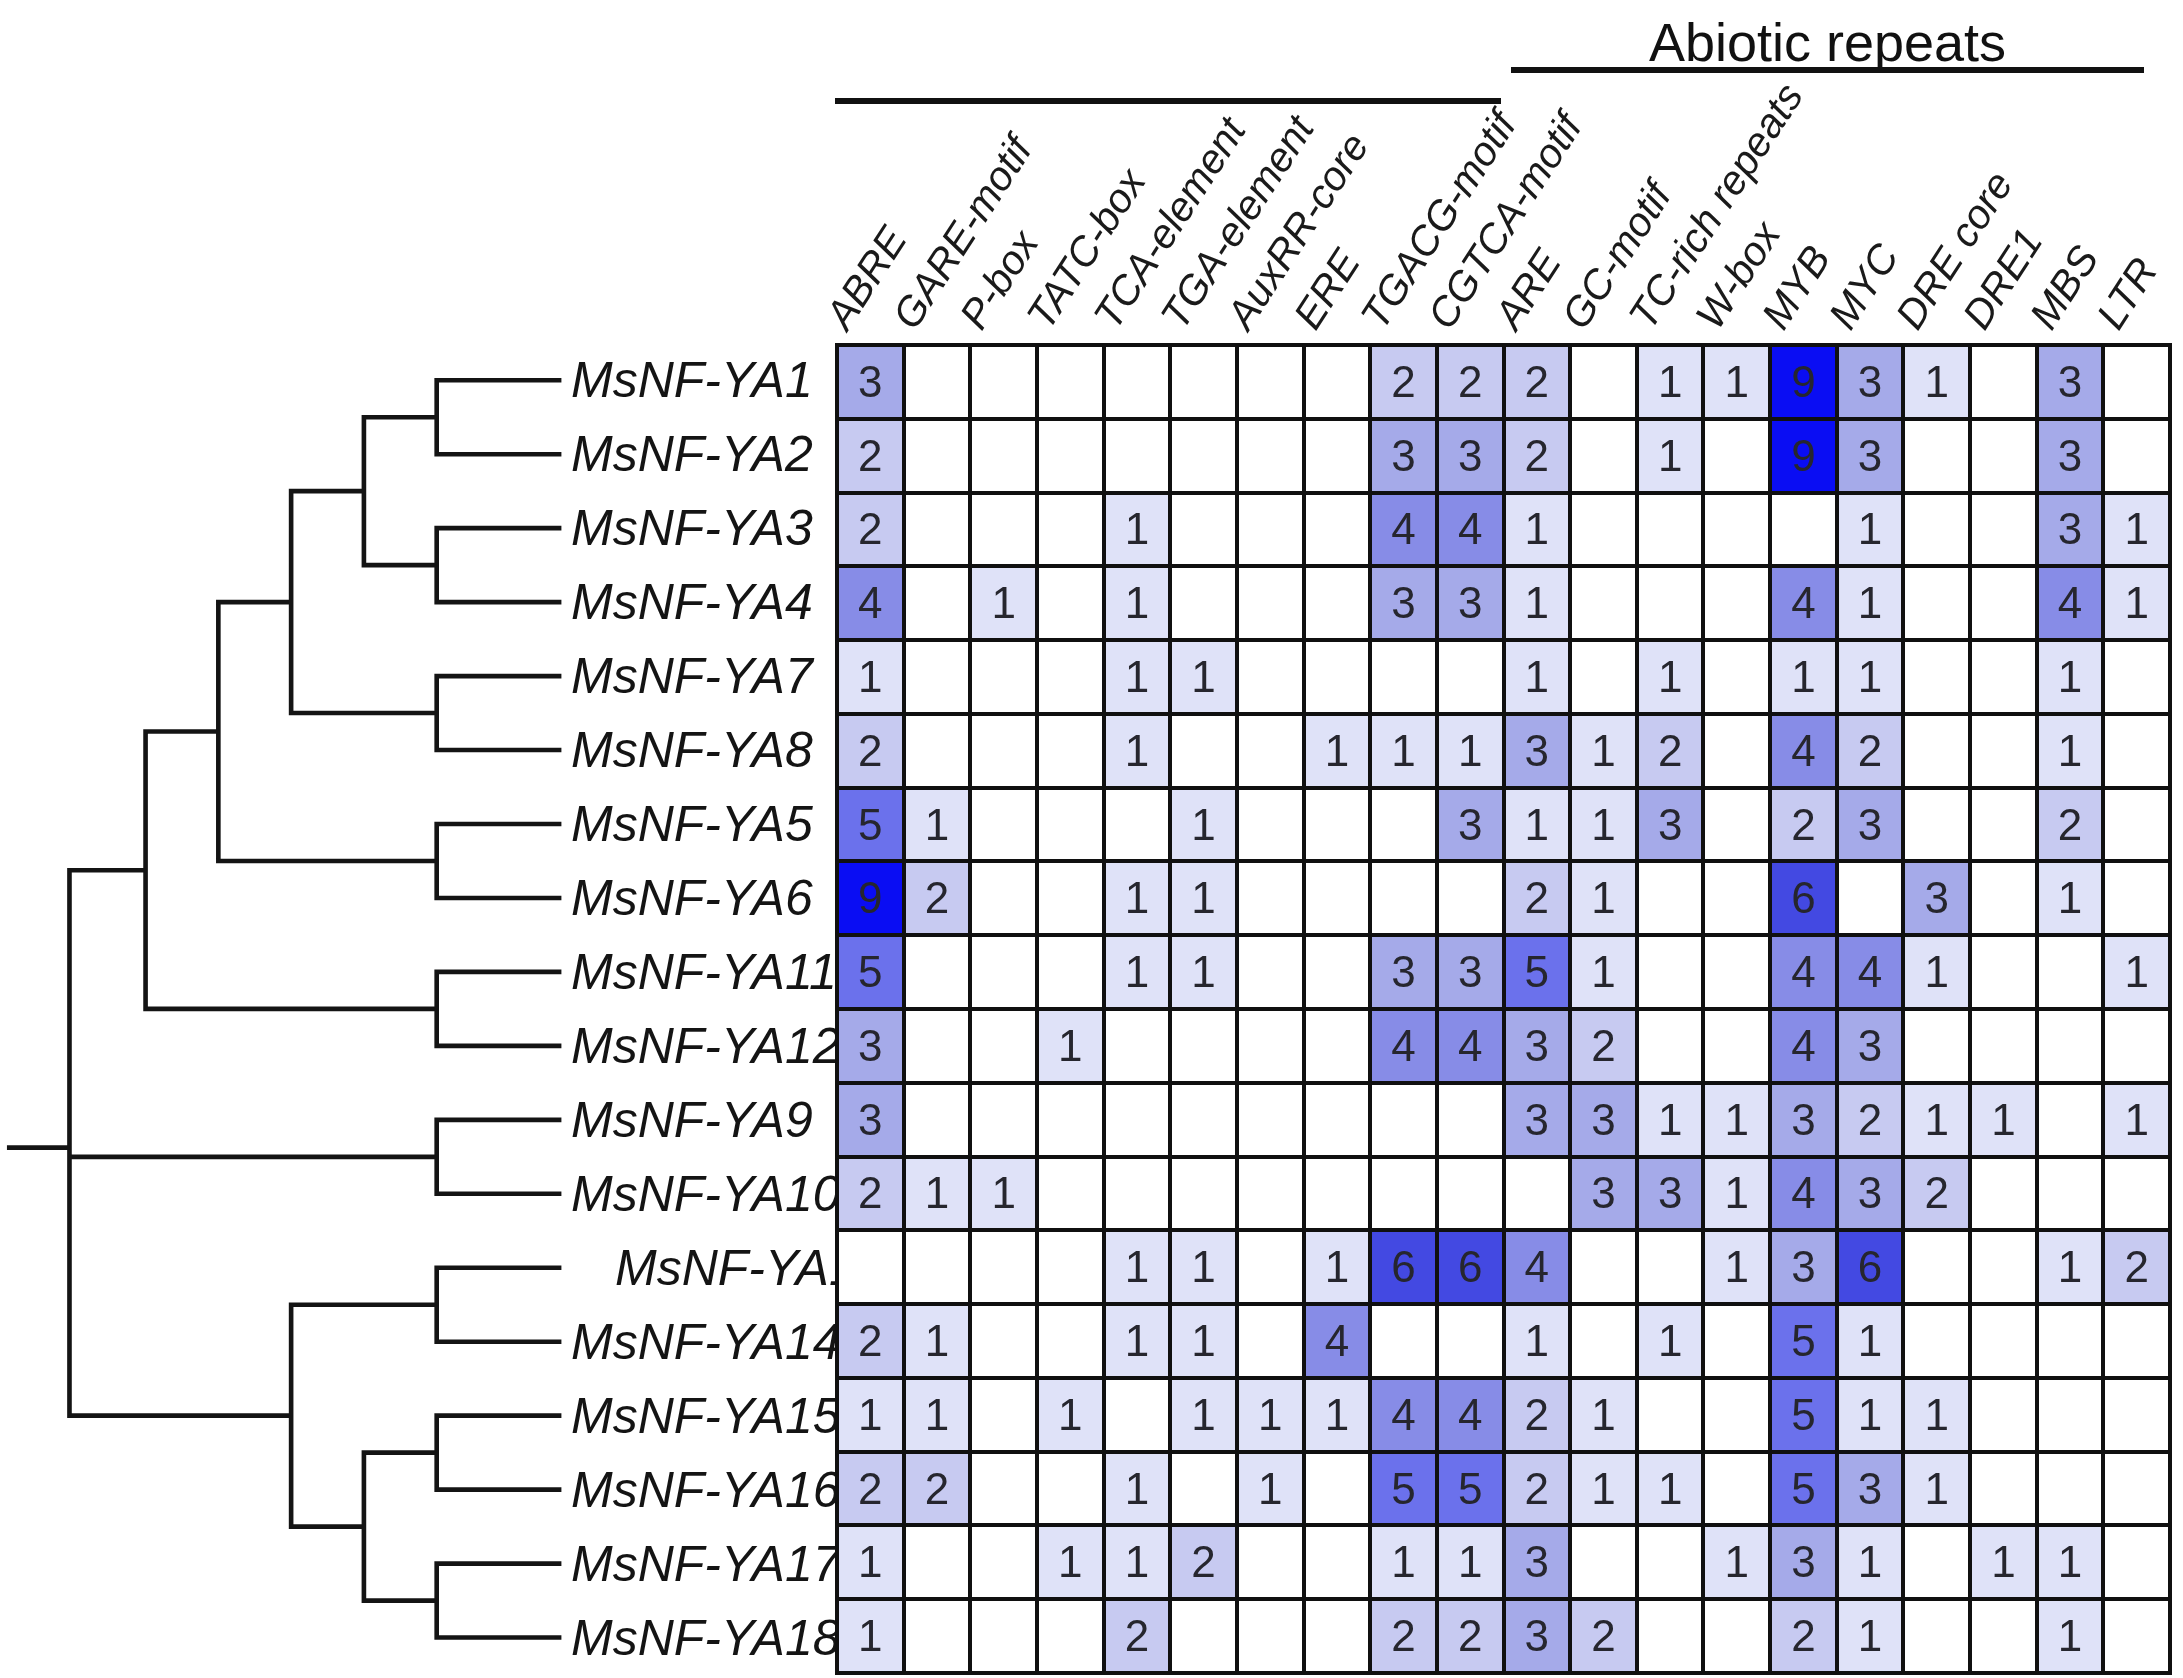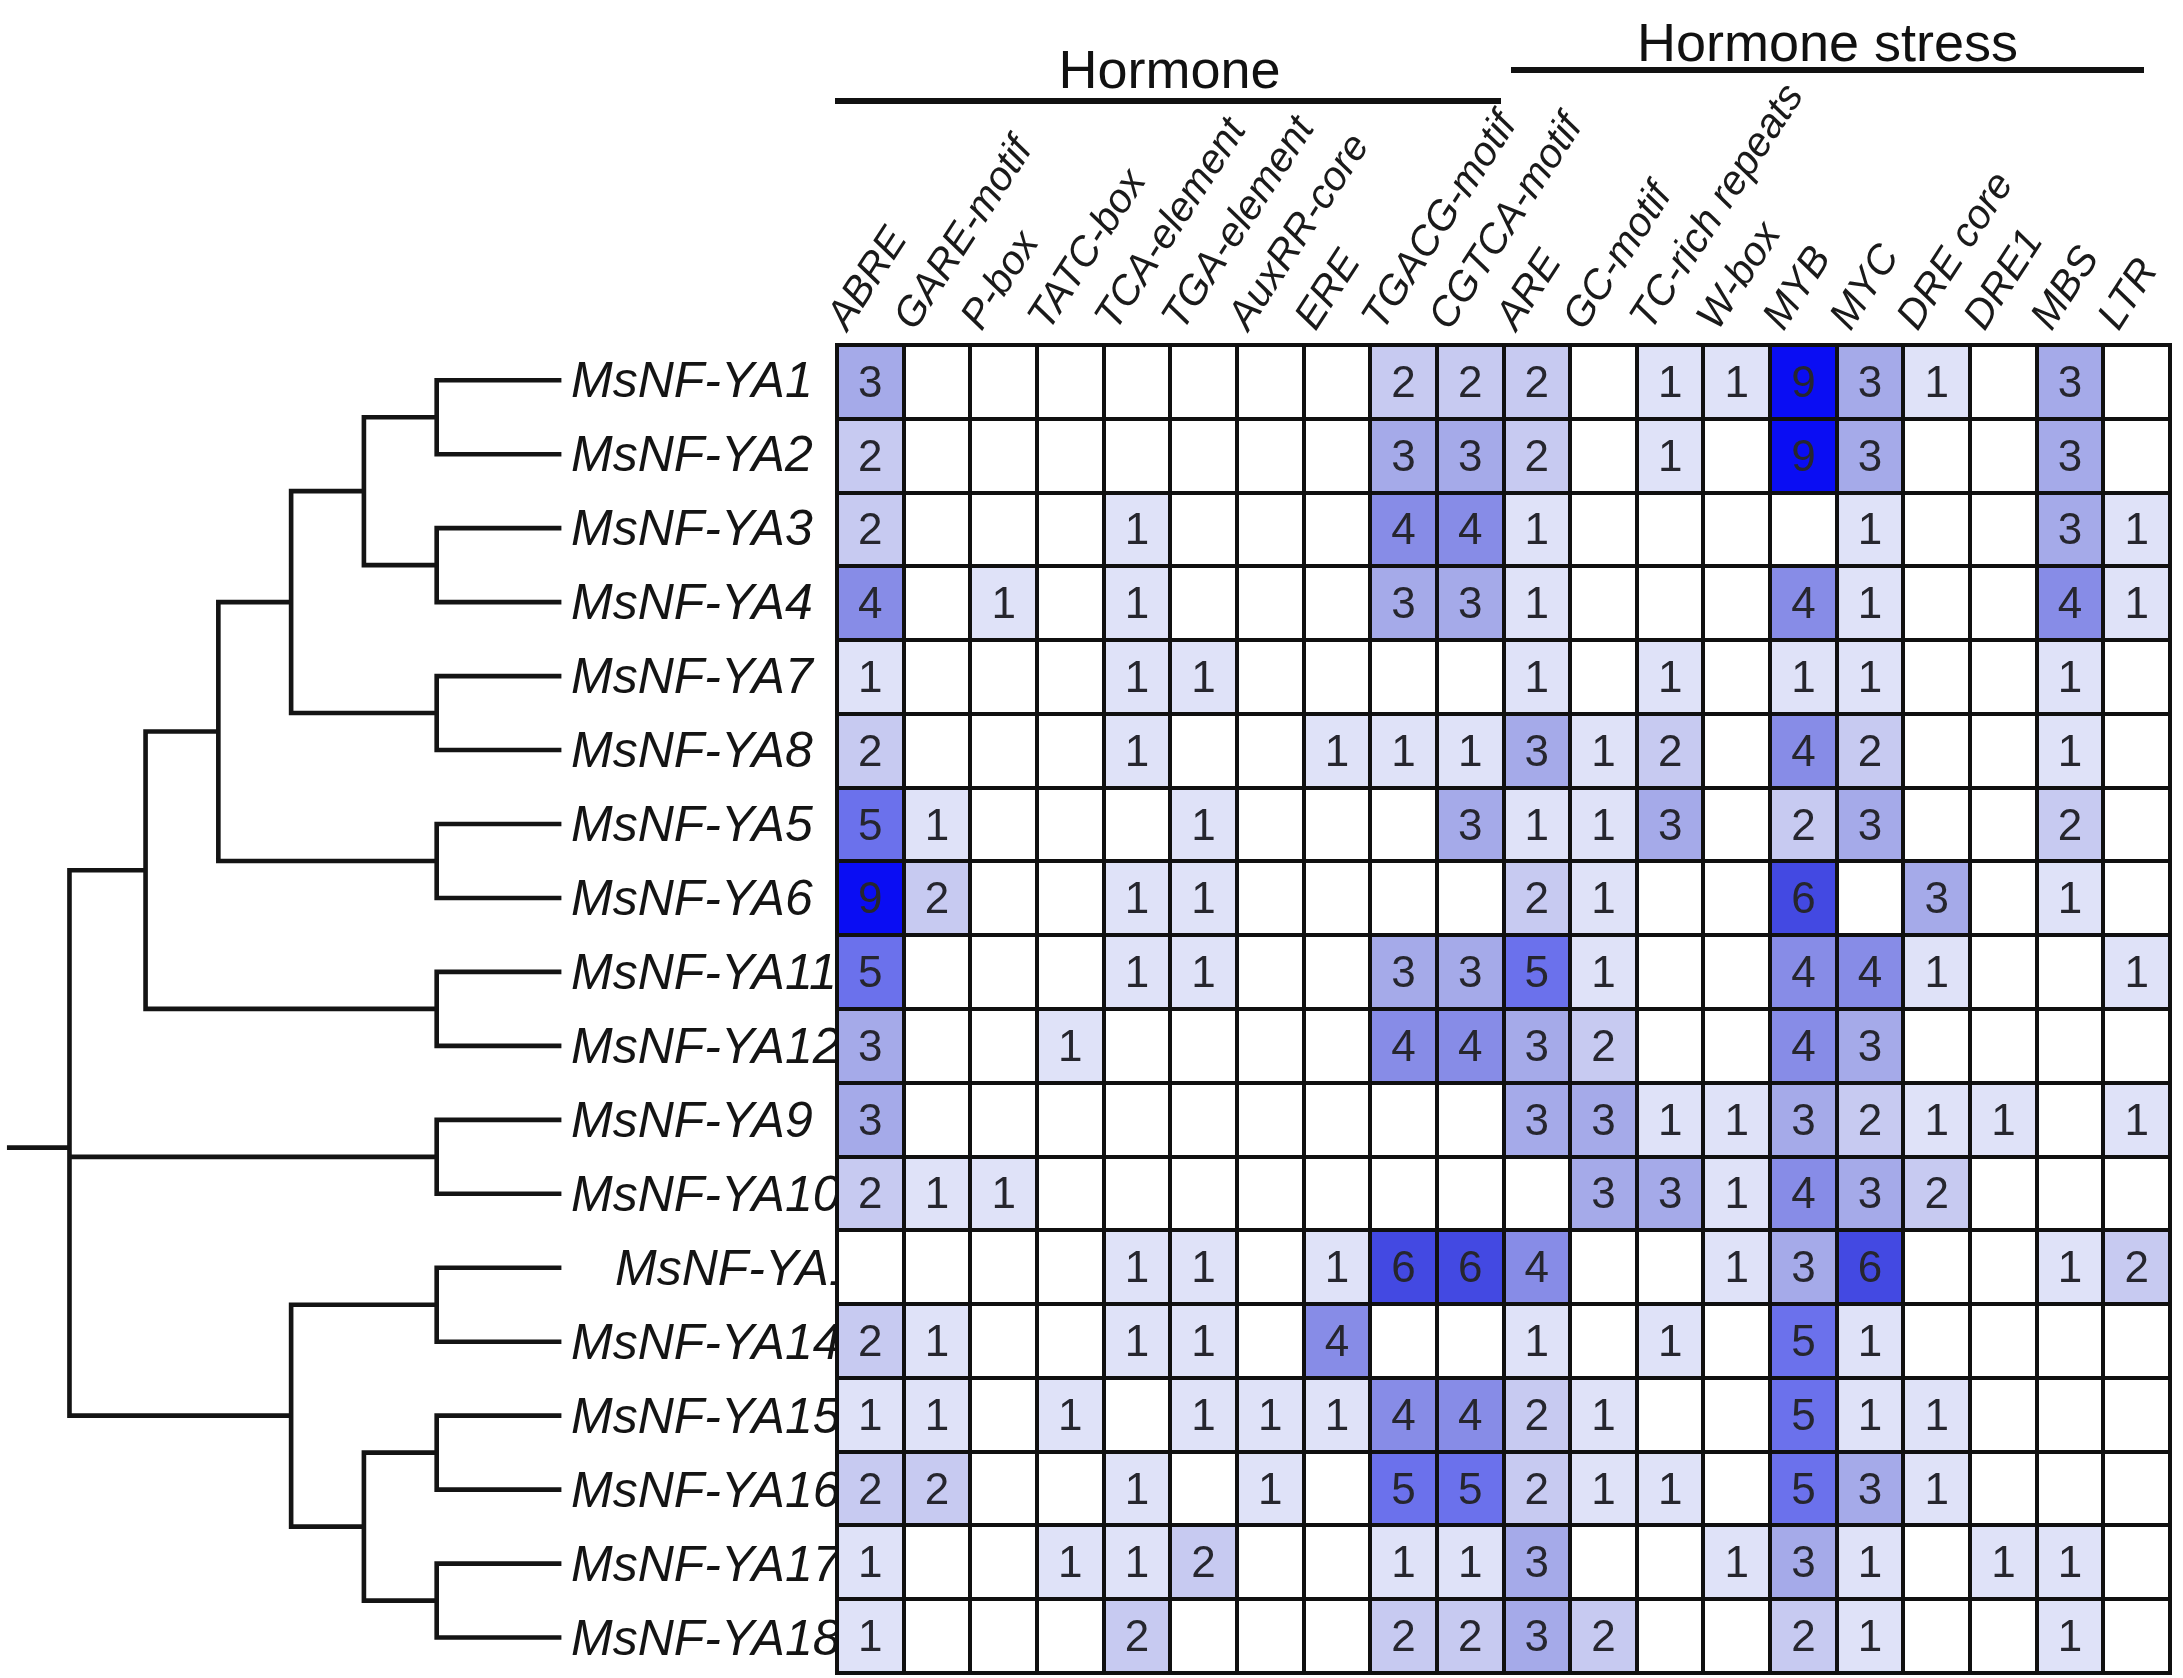--- a/index.html
+++ b/index.html
@@ -63,24 +63,23 @@
       <div class="row-label" style="top: 1083px;">MsNF-YA9</div>
       <div class="row-label" style="top: 1157px;">MsNF-YA10</div>
       <div class="row-label" style="top: 1231px; margin-left: 44px;">MsNF-YA13</div>
       <div class="row-label" style="top: 1305px;">MsNF-YA14</div>
       <div class="row-label" style="top: 1379px;">MsNF-YA15</div>
       <div class="row-label" style="top: 1453px;">MsNF-YA16</div>
       <div class="row-label" style="top: 1527px;">MsNF-YA17</div>
       <div class="row-label" style="top: 1601px;">MsNF-YA18</div>
     </div>
 
-  <div class="group-label" id="hormone-label">Hormone</div>
   <div class="group-underline" id="hormone-underline"></div>
 
-  <div class="group-label" id="abiotic-label">Hormone stress</div>
+  <div class="group-label" id="abiotic-label">Abiotic repeats</div>
   <div class="group-underline" id="abiotic-underline"></div>
 
   <div id="col-headers">
       <div class="col-head" style="left: 855px; top: 291px;">ABRE</div>
       <div class="col-head" style="left: 922px; top: 291px;">GARE-motif</div>
       <div class="col-head" style="left: 989px; top: 291px;">P-box</div>
       <div class="col-head" style="left: 1056px; top: 291px;">TATC-box</div>
       <div class="col-head" style="left: 1123px; top: 291px;">TCA-element</div>
       <div class="col-head" style="left: 1190px; top: 291px;">TGA-element</div>
       <div class="col-head" style="left: 1256px; top: 291px;">AuxRR-core</div>

